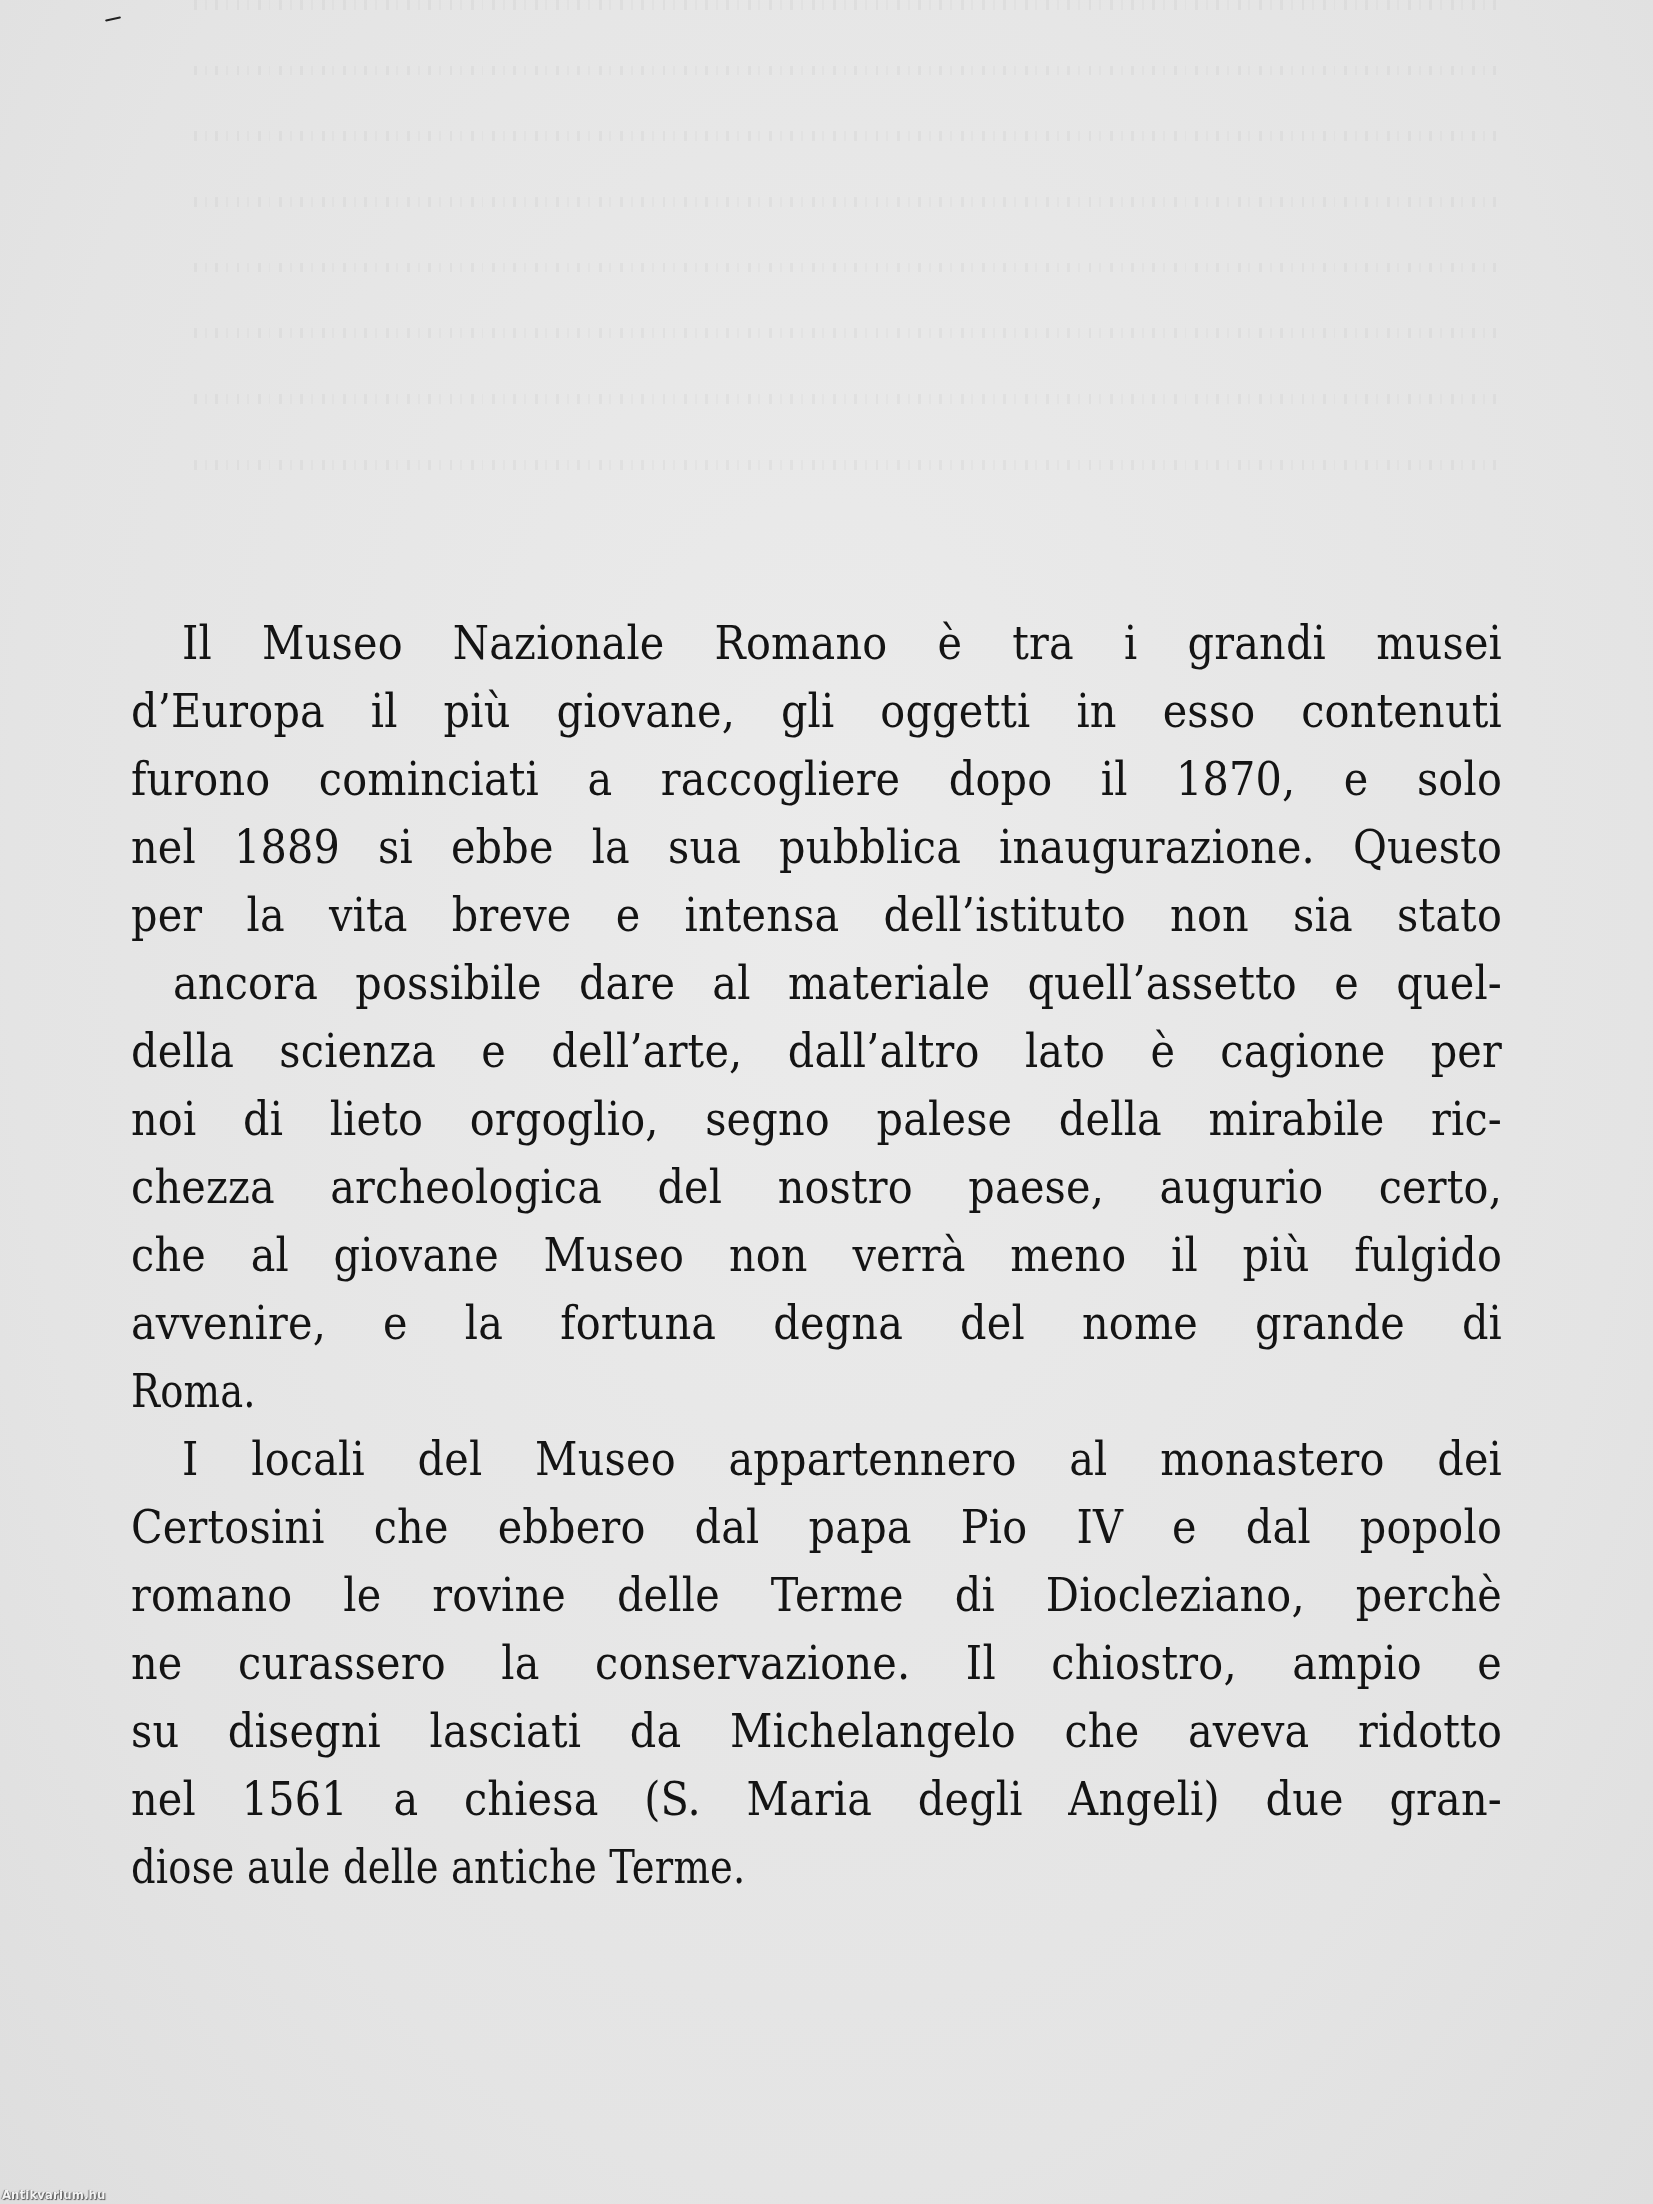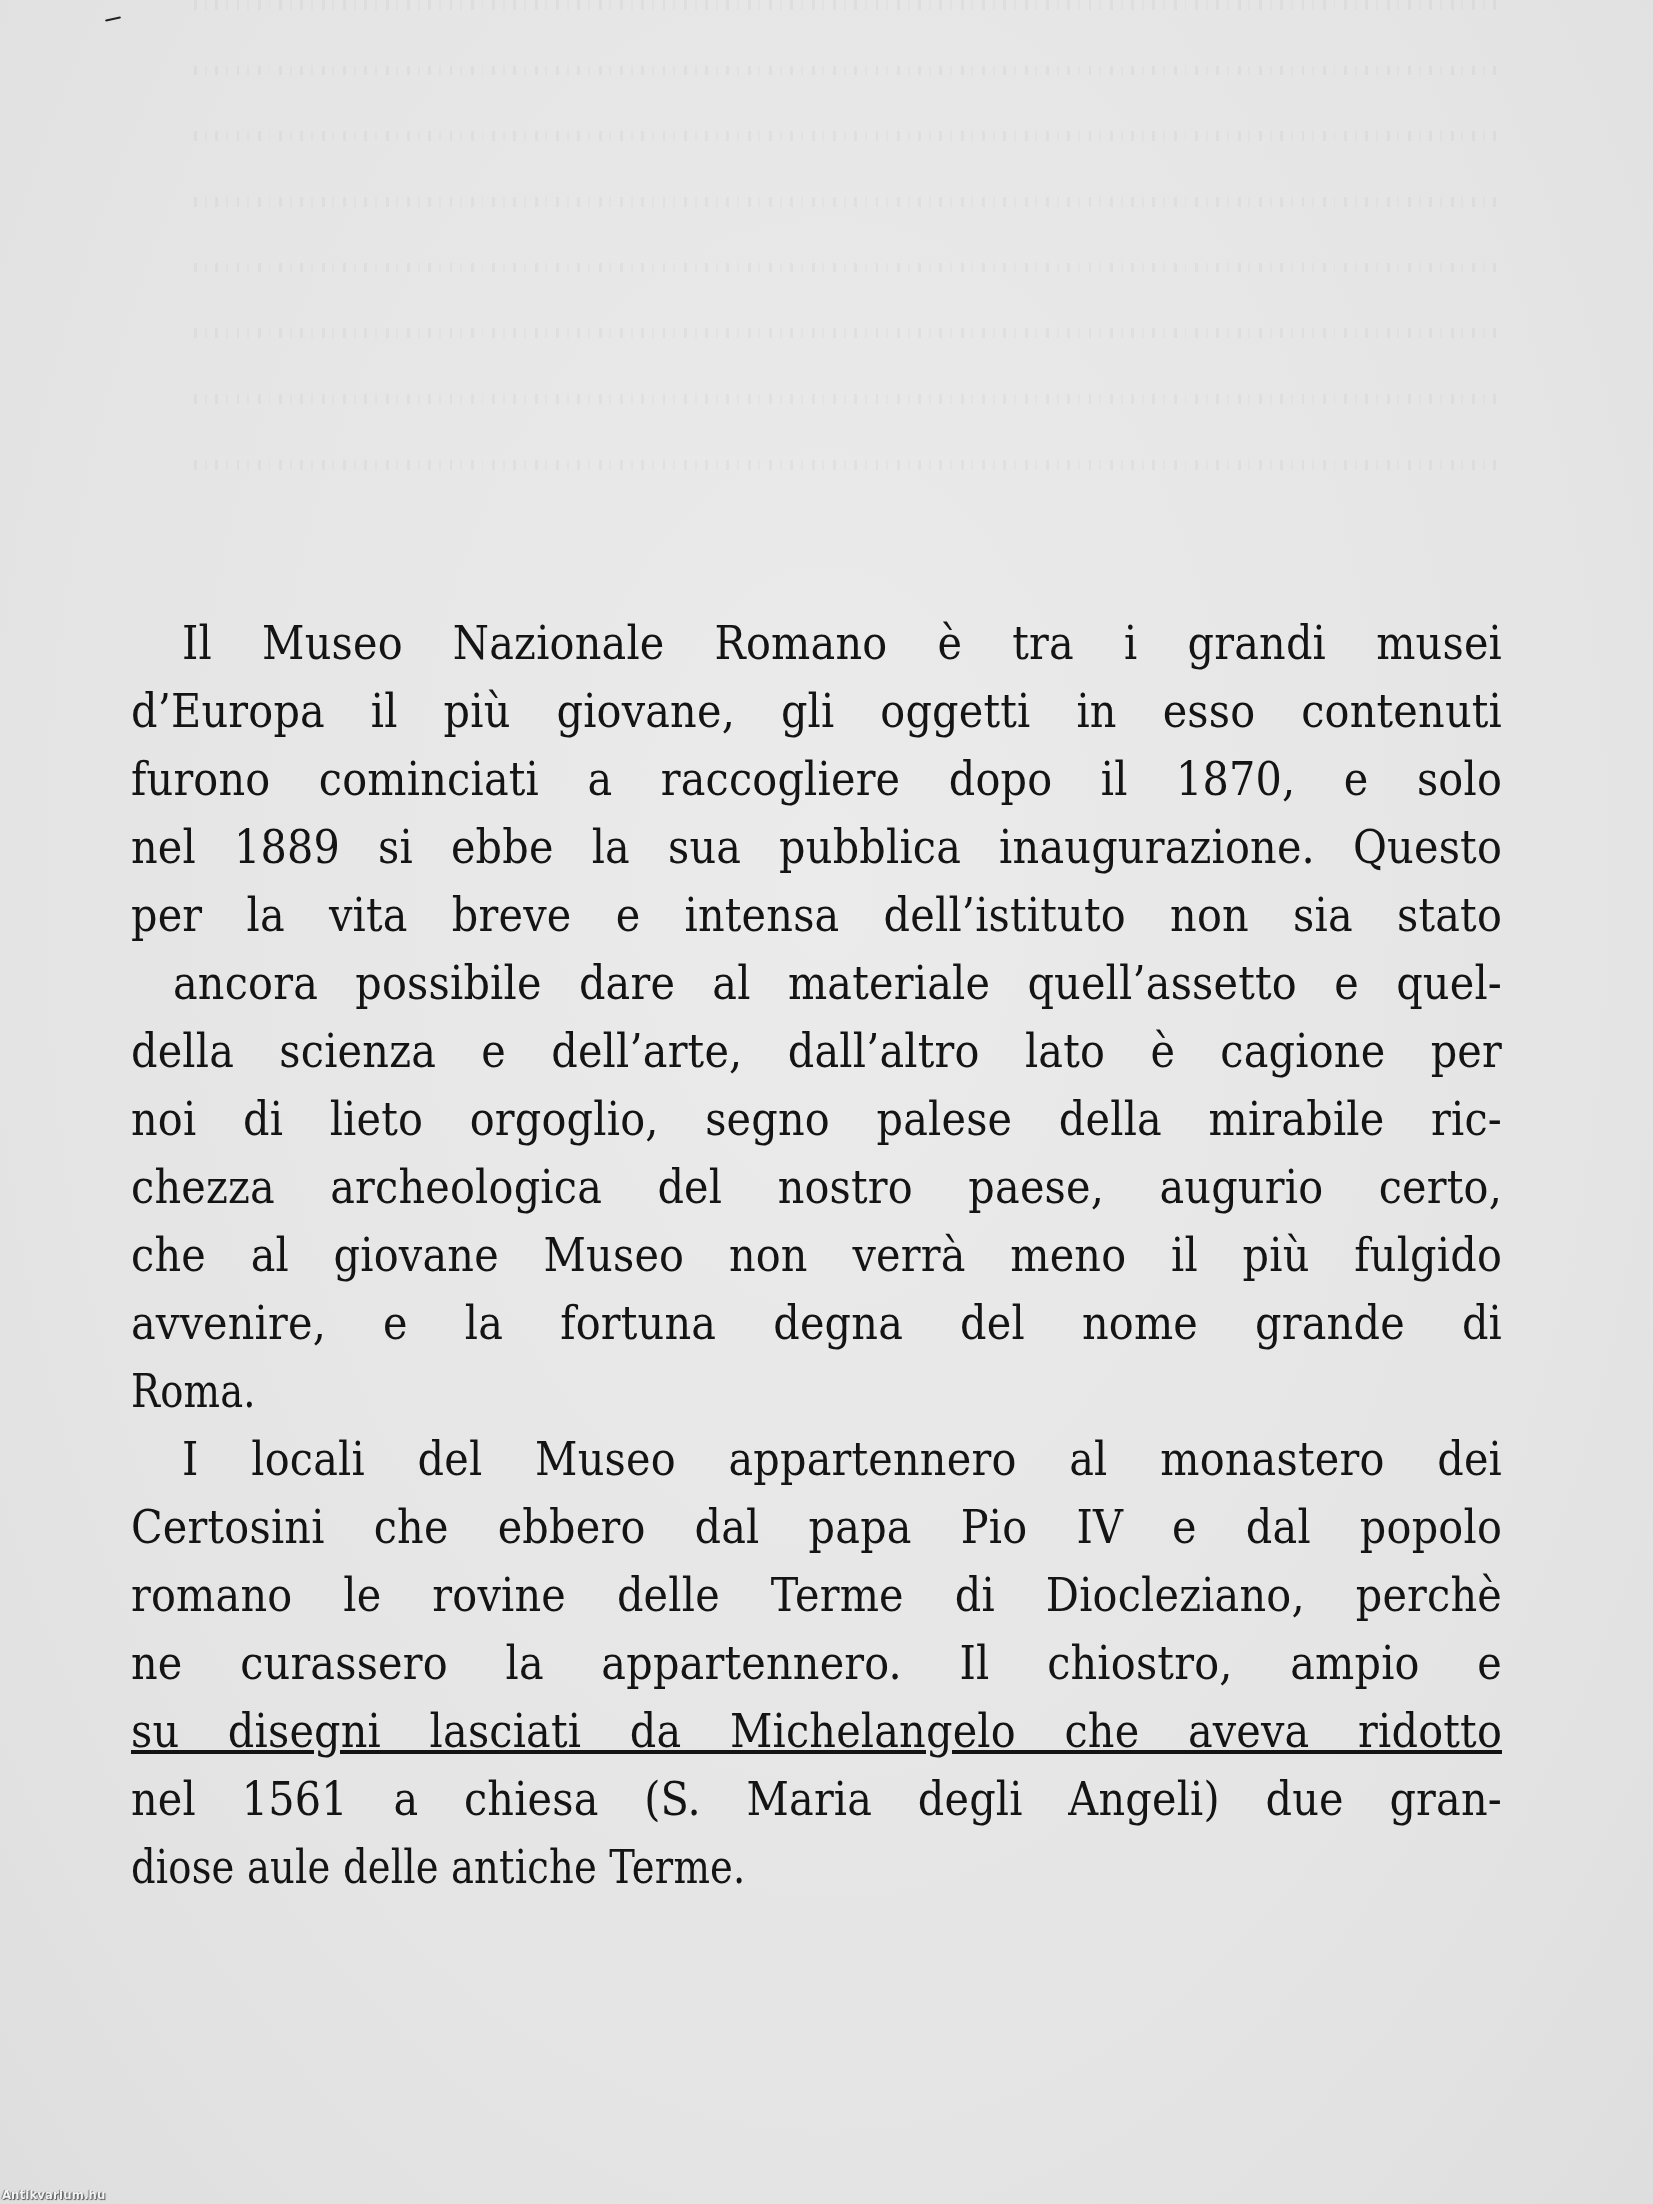--- a/index.html
+++ b/index.html
@@ -120,22 +120,22 @@
       <span class="line" style="display: block; white-space: normal;">noi di lieto orgoglio, segno palese della mirabile ric-</span>
       <span class="line" style="display: block; white-space: normal;">chezza archeologica del nostro paese, augurio certo,</span>
       <span class="line" style="display: block; white-space: normal;">che al giovane Museo non verrà meno il più fulgido</span>
       <span class="line" style="display: block; white-space: normal;">avvenire, e la fortuna degna del nome grande di</span>
       <span class="line last" style="display: block; transform: scaleX(0.93);">Roma.</span>
     </p>
     <p class="para">
       <span class="line indent" style="display: block; white-space: normal;">I locali del Museo appartennero al monastero dei</span>
       <span class="line" style="display: block; white-space: normal;">Certosini che ebbero dal papa Pio IV e dal popolo</span>
       <span class="line" style="display: block; white-space: normal;">romano le rovine delle Terme di Diocleziano, perchè</span>
-      <span class="line" style="display: block; white-space: normal;">ne curassero la appartennero. Il chiostro, ampio e</span>
-      <span class="line" style="display: block; white-space: normal; text-decoration: underline;">su disegni lasciati da Michelangelo che aveva ridotto</span>
+      <span class="line" style="display: block; white-space: normal;">ne curassero la conservazione. Il chiostro, ampio e</span>
+      <span class="line" style="display: block; white-space: normal;">su disegni lasciati da Michelangelo che aveva ridotto</span>
       <span class="line" style="display: block; white-space: normal;">nel 1561 a chiesa (S. Maria degli Angeli) due gran-</span>
       <span class="line last" style="display: block; transform: scaleX(0.93);">diose aule delle antiche Terme.</span>
     </p>
   </div>
 
   <div class="watermark">Antikvarium.hu</div>
 </div>
 
 
 </body></html>

